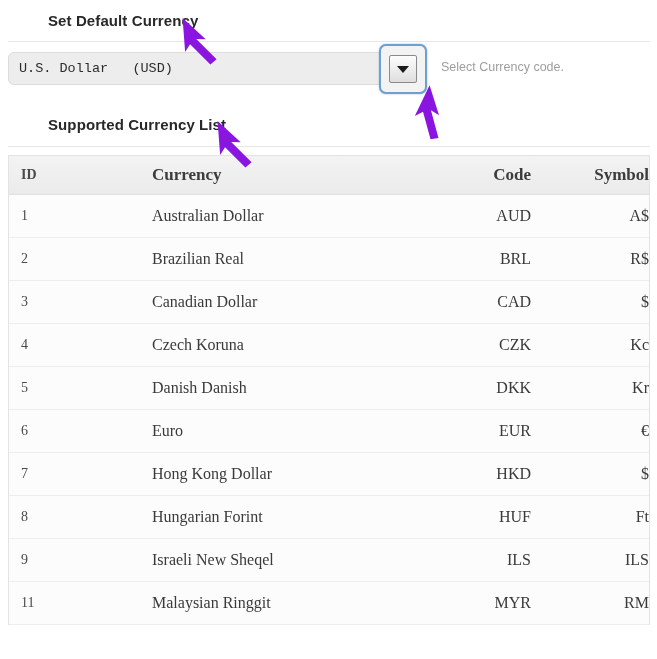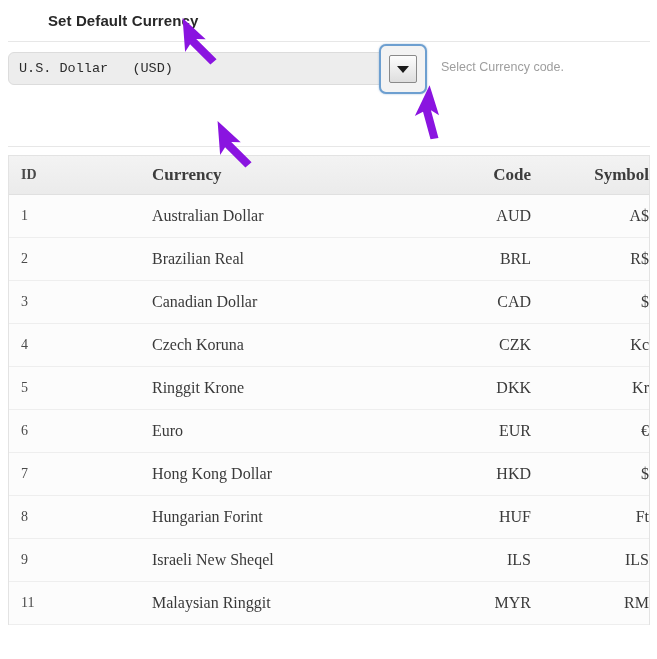--- a/index.html
+++ b/index.html
@@ -214,20 +214,21 @@
 
     <div class="dropdown-focus-ring">
       <div class="dropdown-button">
         <span class="dropdown-caret"></span>
       </div>
     </div>
 
     <div class="select-hint">Select Currency code.</div>
   </div>
 
+  <div class="section-heading" id="heading-supported-list">Supported Currency List</div>
   <div class="heading-rule" id="rule-supported-list"></div>
 
   <div class="currency-table-wrap">
     <table class="currency-table">
       <thead>
         <tr>
           <th class="col-id">
               <span class="cell-inner id-cell">ID</span>
             </th>
           <th class="col-name">
@@ -296,21 +297,21 @@
             </td>
             <td class="col-sym">
               <span class="cell-inner sym-cell">Kc</span>
             </td>
           </tr>
           <tr>
             <td class="col-id">
               <span class="cell-inner id-cell">5</span>
             </td>
             <td class="col-name">
-              <span class="cell-inner name-cell">Ringgit Krone</span>
+              <span class="cell-inner name-cell">Danish Danish</span>
             </td>
             <td class="col-code">
               <span class="cell-inner code-cell">DKK</span>
             </td>
             <td class="col-sym">
               <span class="cell-inner sym-cell">Kr</span>
             </td>
           </tr>
           <tr>
             <td class="col-id">

